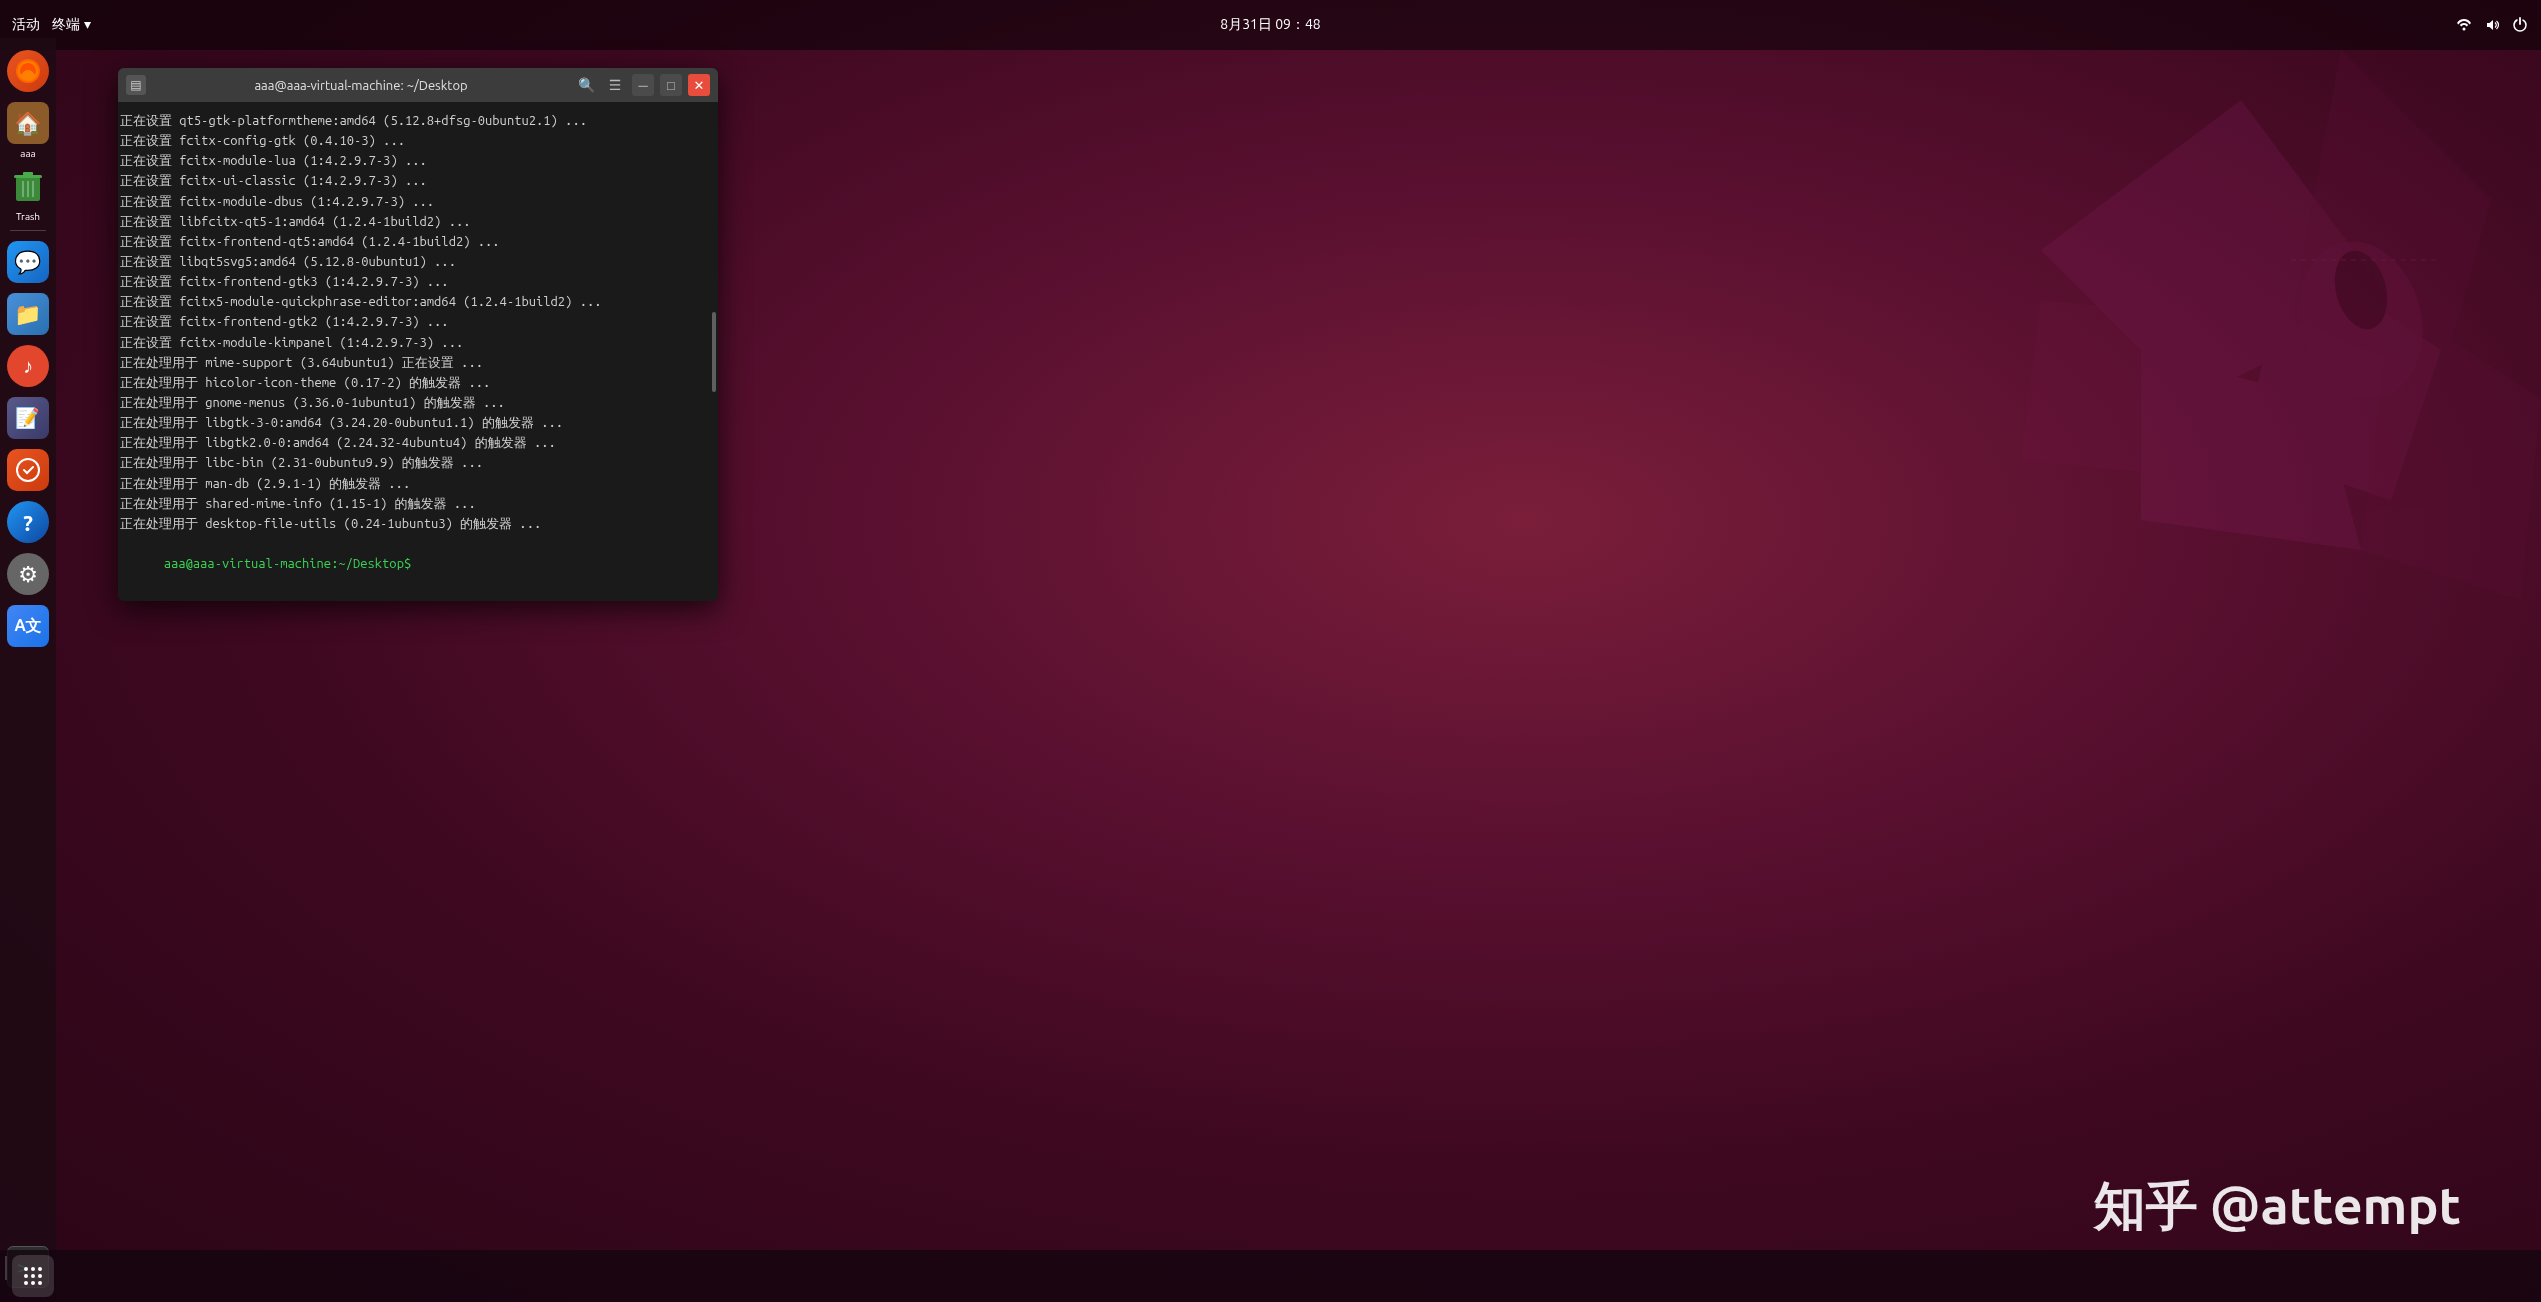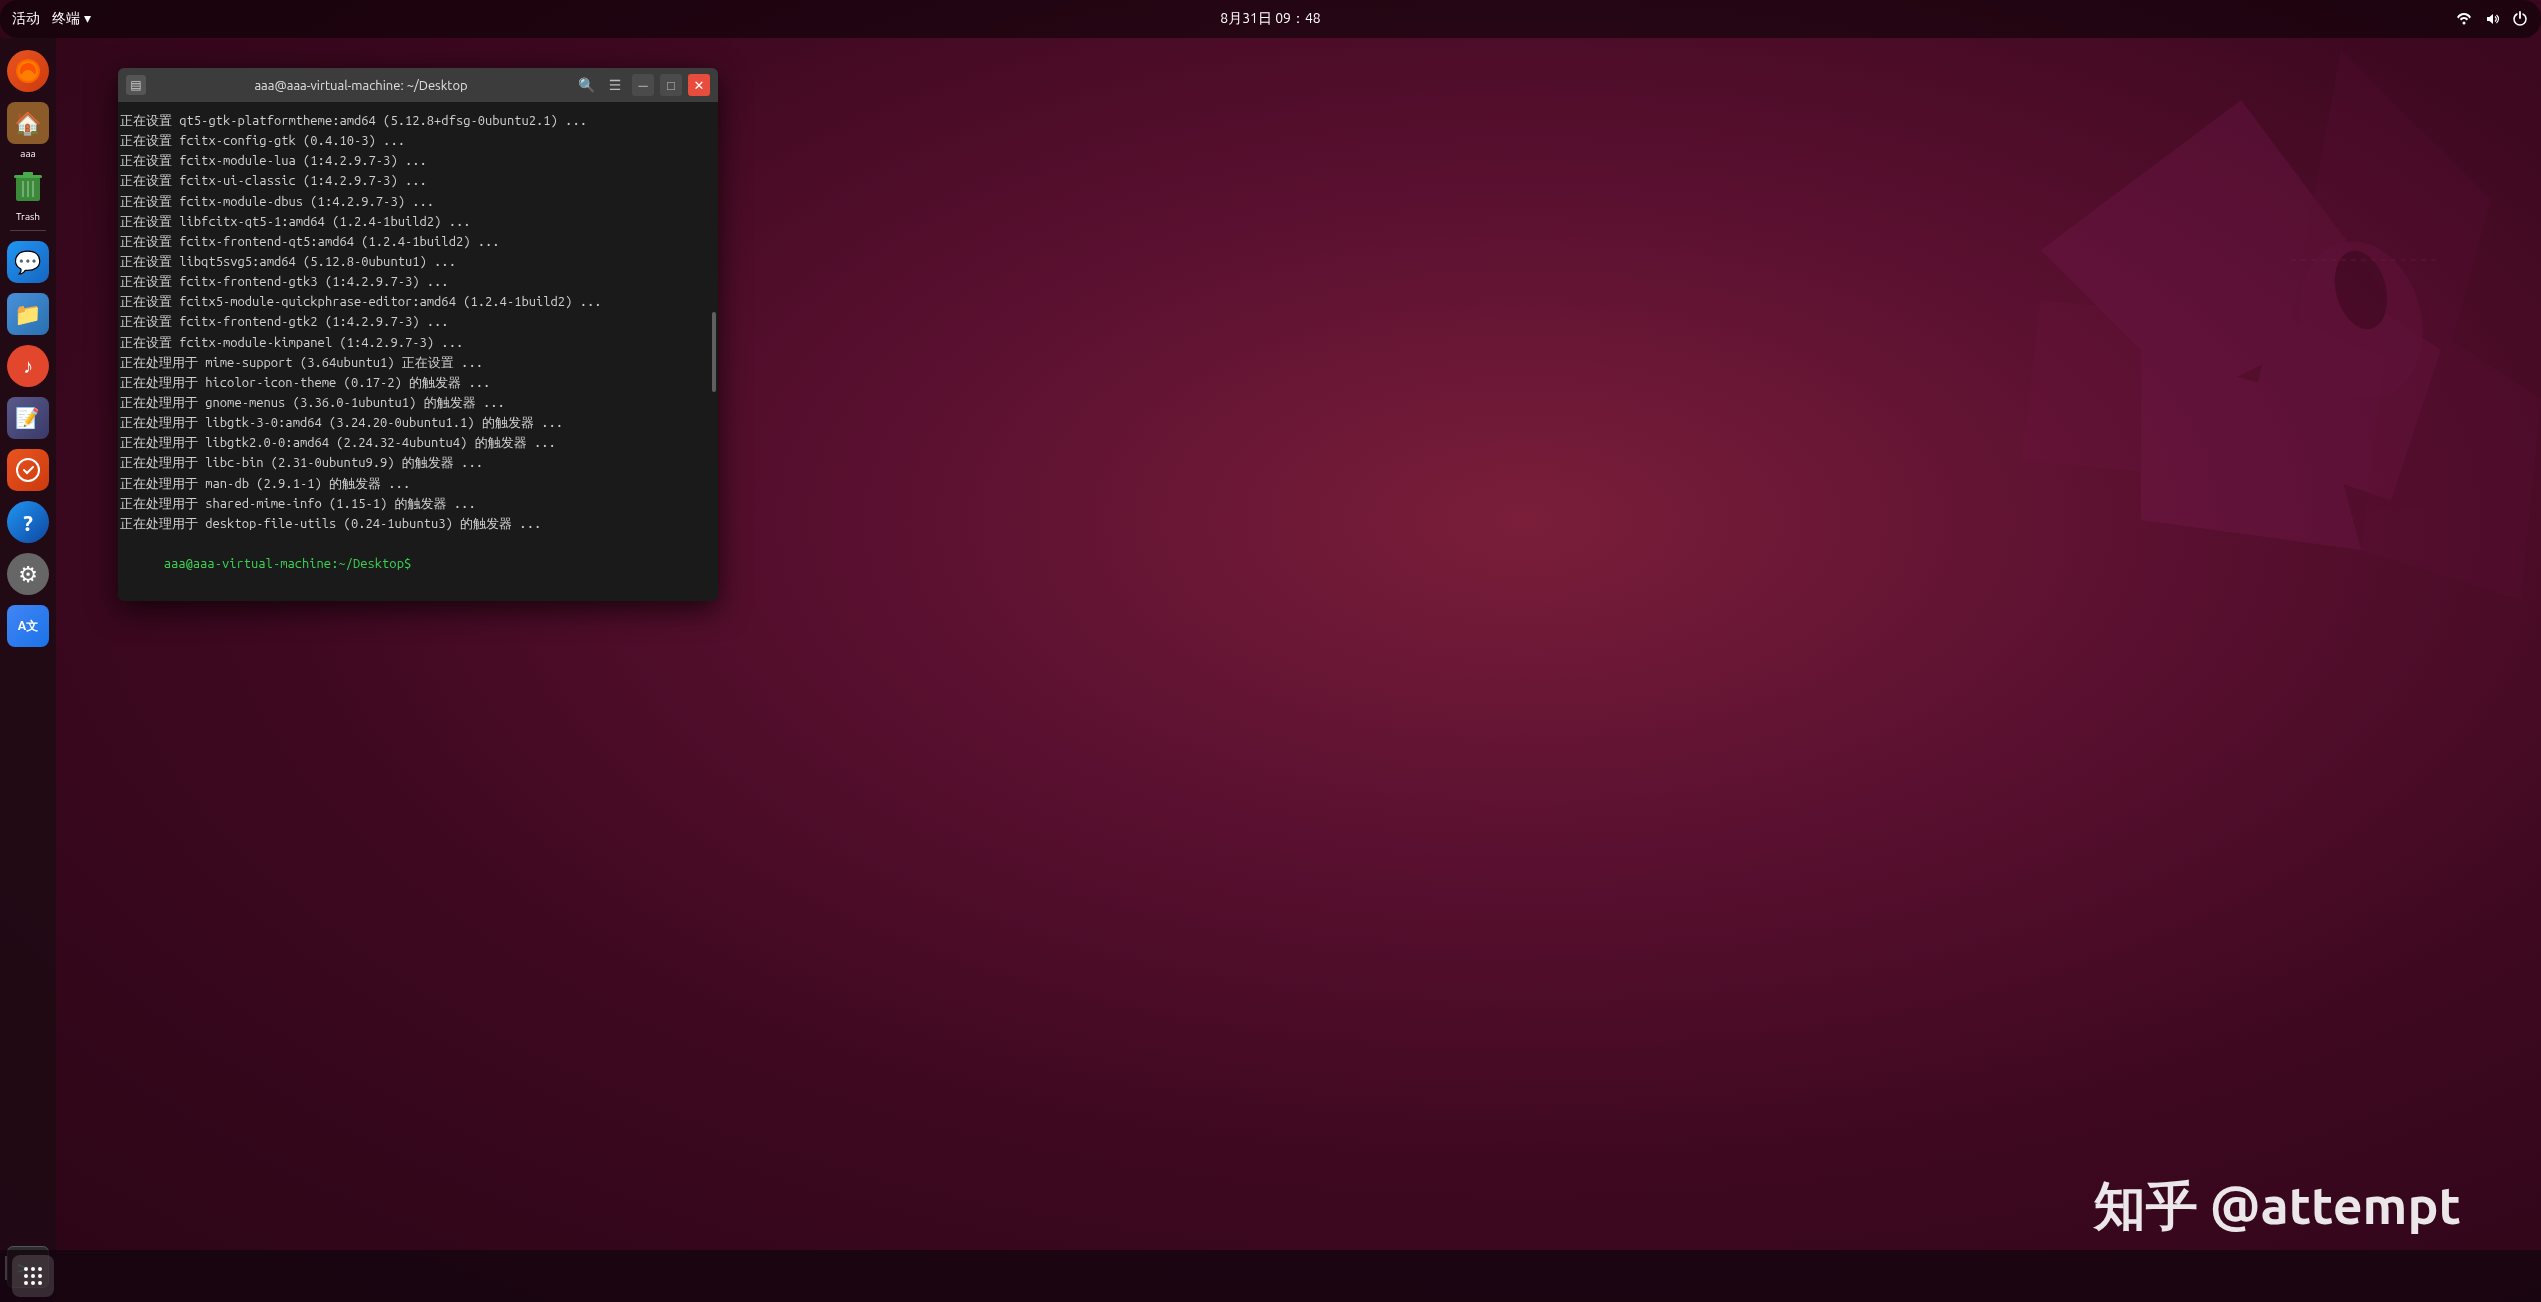--- a/index.html
+++ b/index.html
@@ -20,30 +20,29 @@
       background: radial-gradient(ellipse at 60% 40%, #7a1e3a 0%, #5a1030 30%, #3d0820 60%, #2a0515 100%);
       z-index: 0;
     }
 
     
     .topbar {
       position: absolute;
       top: 0;
       left: 0;
       right: 0;
-      height: 38px;
+      height: 50px;
       background: rgba(0,0,0,0.5);
       display: flex;
       align-items: center;
       justify-content: space-between;
       padding: 0 12px;
       z-index: 100;
       color: white;
       font-size: 14px;
-      border-radius: 18px;
     }
 
     .topbar-left {
       display: flex;
       align-items: center;
       gap: 12px;
     }
 
     .topbar-center {
       position: absolute;
@@ -445,21 +444,21 @@
     }
 
     .translate-icon {
       width: 42px;
       height: 42px;
       border-radius: 8px;
       background: linear-gradient(135deg, #4285f4, #1a73e8);
       display: flex;
       align-items: center;
       justify-content: center;
-      font-size: 12px;
+      font-size: 16px;
       color: white;
       font-weight: bold;
     }
 
     .terminal-icon {
       width: 42px;
       height: 42px;
       border-radius: 6px;
       background: #2d2d2d;
       display: flex;

